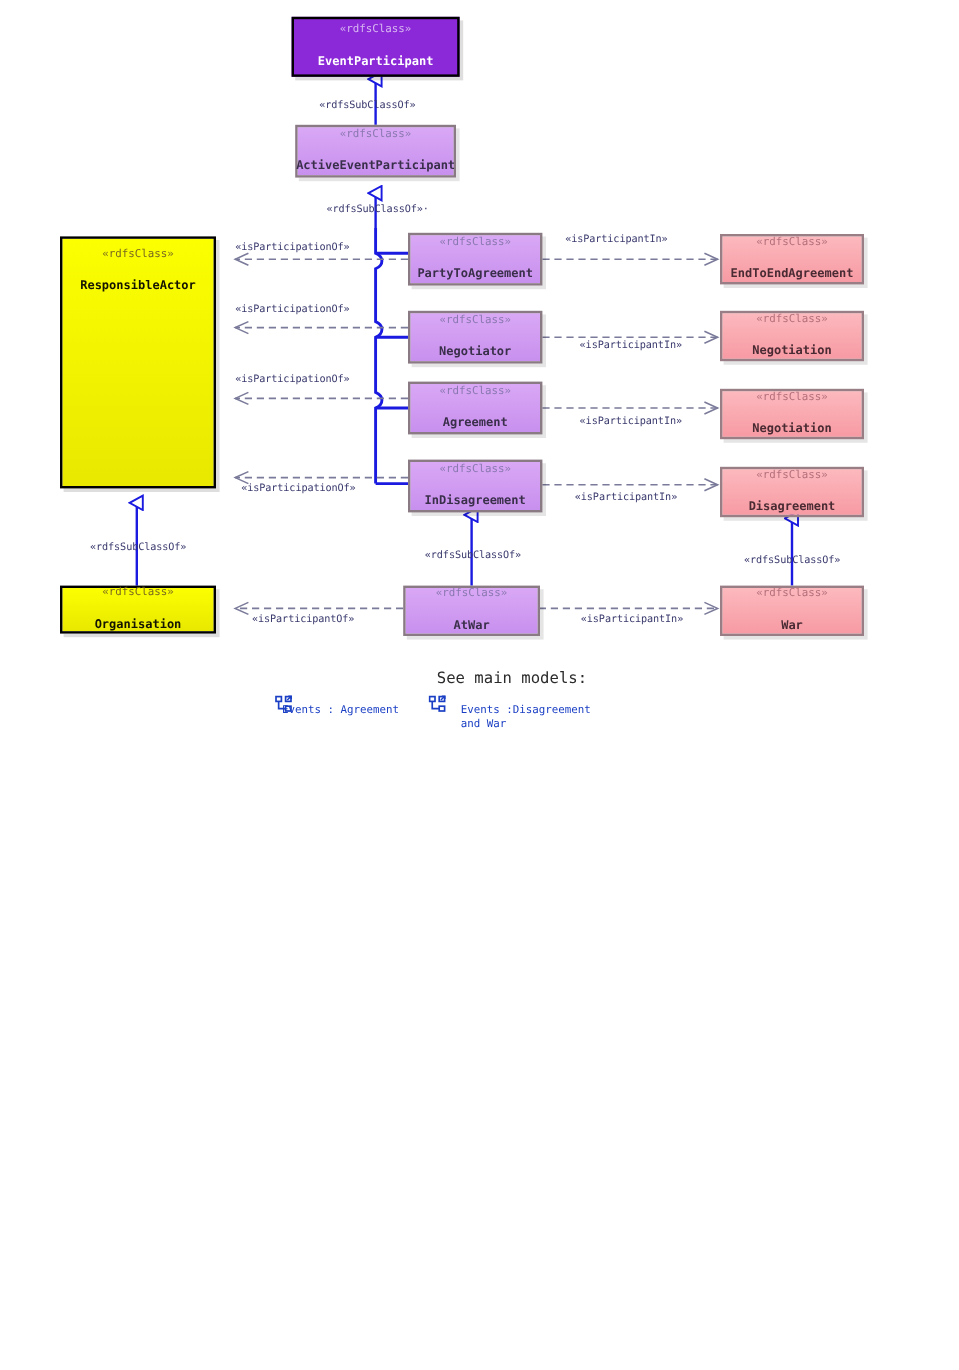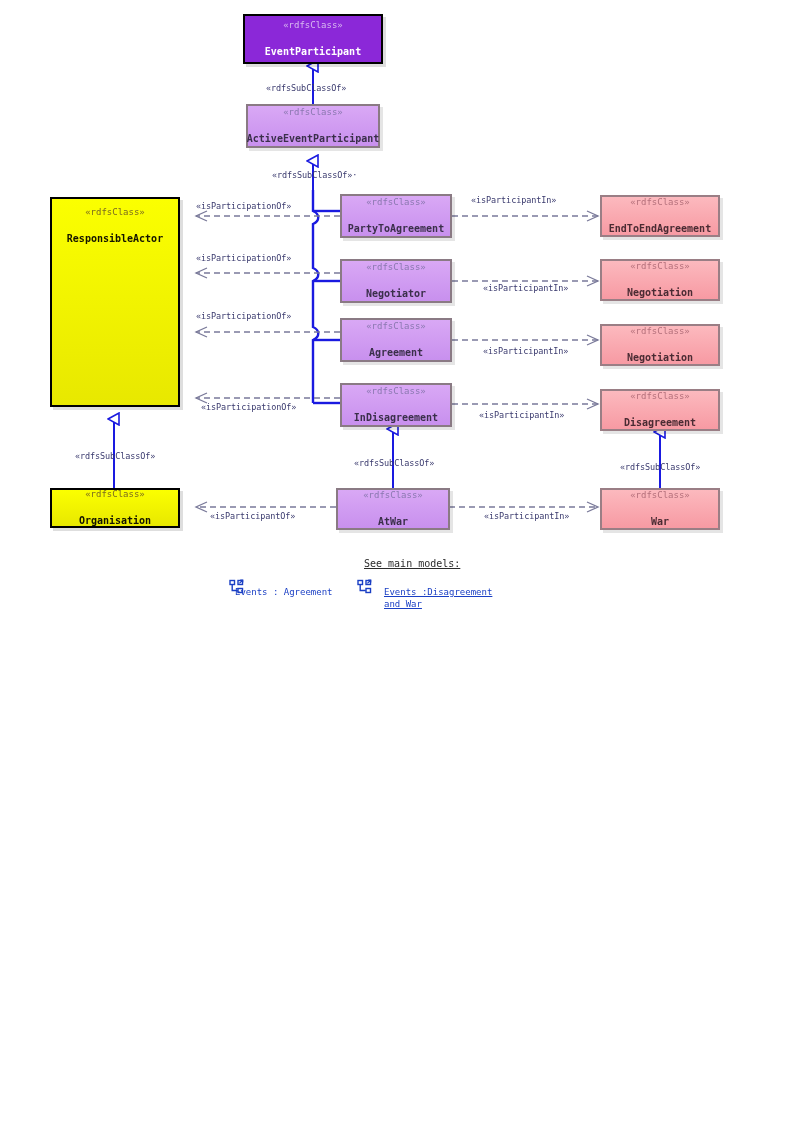--- a/index.html
+++ b/index.html
@@ -88,25 +88,24 @@
     font-size: 8.5px;
     color: #3a3a6e;
     white-space: nowrap;
     z-index: 8;
     letter-spacing: -0.1px;
   }
 
   
   .footer-note {
     position: absolute;
-    font-size: 10px;
+    font-size: 13px;
     color: #2b2b2b;
     white-space: nowrap;
     z-index: 8;
-    text-decoration: underline;
   }
   .flink {
     position: absolute;
     font-size: 9px;
     color: #1a3fc4;
     line-height: 1.35;
     z-index: 8;
   }
   .ficon {
     position: absolute;
@@ -305,18 +304,18 @@
   <div class="flink" style="left:235px;top:586px;text-align:right;">Events : Agreement</div>
 
   <svg class="ficon" style="left:357px;top:579px;" viewBox="0 0 16 16">
     <rect x="1" y="1.5" width="4.5" height="4" fill="#ffffff" stroke="#1a3fc4" stroke-width="1.4"></rect>
     <rect x="9" y="1.5" width="4.5" height="4" fill="#ffffff" stroke="#1a3fc4" stroke-width="1.4"></rect>
     <rect x="9" y="9.5" width="4.5" height="4" fill="#ffffff" stroke="#1a3fc4" stroke-width="1.4"></rect>
     <path d="M3.2,5.8 L3.2,11.5 L8.8,11.5" fill="none" stroke="#1a3fc4" stroke-width="1.4"></path>
     <path d="M10.4,4.4 L13.4,1.4 M11.2,1.2 L13.7,1.2 L13.7,3.6" fill="none" stroke="#1a3fc4" stroke-width="1.2"></path>
   </svg>
 
-  <div class="flink" style="left:384px;top:586px;text-decoration:underline;">
+  <div class="flink" style="left:384px;top:586px;">
     <span>Events :Disagreement</span><br>
     <span>and War</span>
   </div>
 
 </div>
 
 </body></html>

